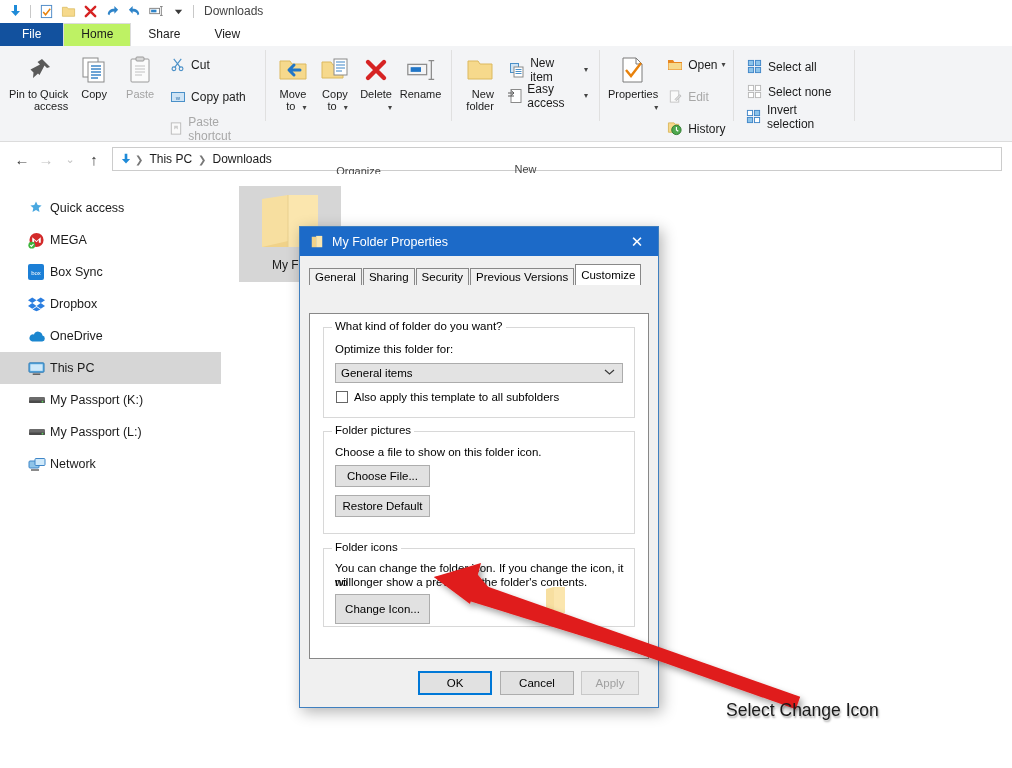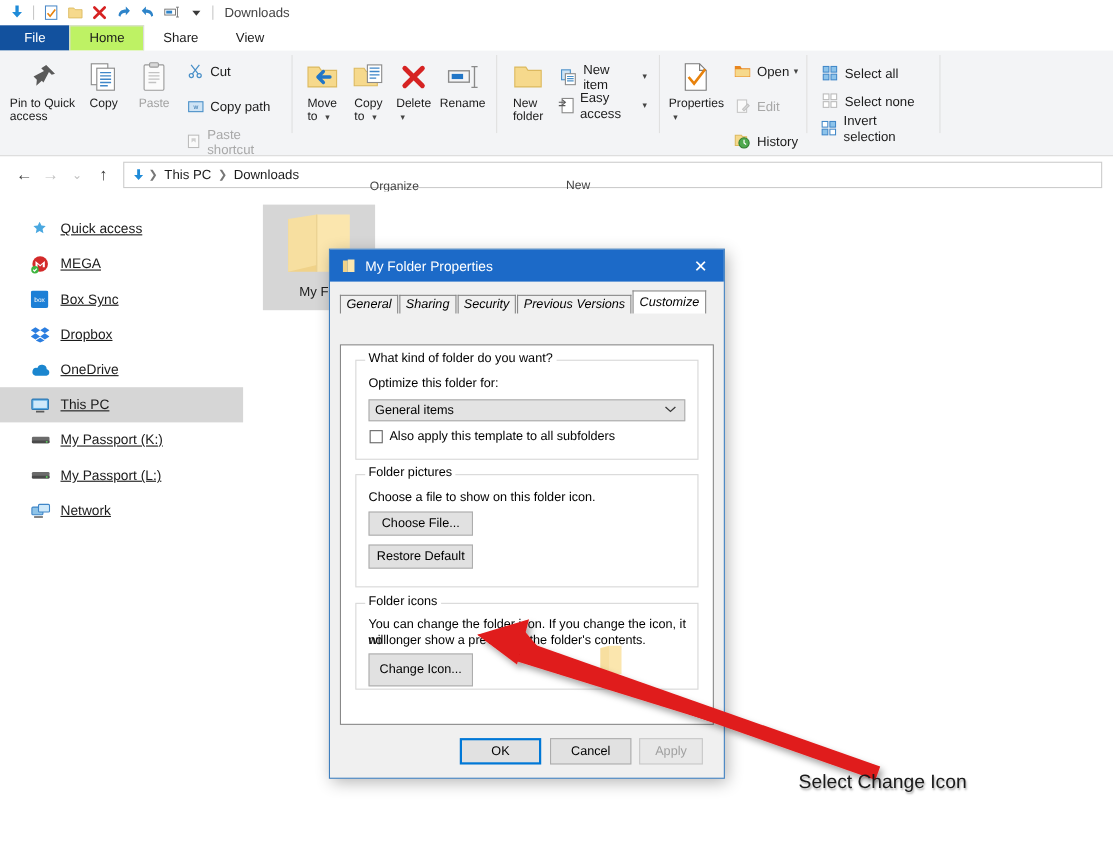--- a/index.html
+++ b/index.html
@@ -25,21 +25,21 @@
   .tab.active{background:#bef264;border:1px solid #dcdcdc;border-bottom:none;box-sizing:border-box;line-height:21px;}
 
   
   .ribbon{height:95px;background:#f3f4f6;border-bottom:1px solid #dcdcdc;display:flex;position:relative;}
   .rgroup{display:flex;flex-direction:column;justify-content:space-between;height:95px;position:relative;}
   .rgroup .gitems{display:flex;align-items:flex-start;padding:4px 6px 0 6px;flex:1;}
   .gcaption{text-align:center;font-size:11px;color:#444;padding-bottom:3px;margin-top:48px;}
   .gdiv{width:1px;background:#e0e0e0;margin:4px 0 20px 0;}
   .bigbtn{width:58px;display:flex;flex-direction:column;align-items:center;padding:3px 2px;cursor:default;}
   .bigbtn .ico{height:34px;display:flex;align-items:center;justify-content:center;}
-  .bigbtn .lbl{font-size:11px;text-align:left;line-height:12px;color:#1b1b1b;margin-top:1px;}
+  .bigbtn .lbl{font-size:11px;text-align:right;line-height:12px;color:#1b1b1b;margin-top:1px;}
   .bigbtn.dim .lbl{color:#a3a3a3;}
   .smallcol{display:flex;flex-direction:column;padding-top:4px;gap:11px;}
   .smallbtn{display:flex;align-items:center;height:21px;padding:0 5px;cursor:default;}
   .smallbtn .ico{width:19px;height:17px;display:flex;align-items:center;justify-content:center;}
   .smallbtn .lbl{font-size:12px;margin-left:4px;color:#1b1b1b;}
   .smallbtn.dim .lbl{color:#a8a8a8;}
   .caret{font-size:8px;color:#444;margin-left:4px;}
 
   
   .addrbar{height:34px;display:flex;align-items:center;padding-left:10px;background:#fff;}
@@ -48,39 +48,39 @@
   .crumbbox{flex:1;height:22px;margin-left:6px;margin-right:10px;border:1px solid #ccc;background:#fff;display:flex;align-items:center;padding:0 6px;}
   .crumb{font-size:12px;color:#1b1b1b;padding:0 4px;}
   .crumbsep{color:#777;font-size:10px;padding:0 2px;}
 
   
   .main{position:absolute;top:174px;left:0;right:0;bottom:0;display:flex;background:#fff;}
   .navpane{width:221px;padding-top:18px;}
   .navitem{height:32px;display:flex;align-items:center;padding-left:28px;font-size:12.5px;color:#1b1b1b;}
   .navitem.sel{background:#d6d6d6;}
   .navitem .nico{width:22px;display:flex;align-items:center;justify-content:flex-start;}
-  .navitem .nlbl{margin-left:5px;text-decoration:underline;}
+  .navitem .nlbl{}
 
   .content{flex:1;position:relative;}
   .fileitem{position:absolute;left:18px;top:12px;width:102px;height:96px;display:flex;flex-direction:column;align-items:center;background:#d6d6d6;}
   .fileitem .flabel{font-size:12px;color:#1b1b1b;margin-top:2px;}
 
   
   .dialog{
     position:absolute;left:299px;top:226px;width:360px;height:482px;
     background:#f0f0f0;border:1px solid #3f7fbf;box-sizing:border-box;
     box-shadow:3px 4px 14px rgba(0,0,0,.30);
   }
   .dlg-title{height:29px;background:#1c6ac8;display:flex;align-items:center;padding-left:9px;}
   .dlg-title .dt-ico{width:16px;height:16px;display:flex;align-items:center;justify-content:center;}
   .dlg-title .dt-txt{color:#fff;font-size:12.5px;margin-left:7px;}
   .dlg-close{margin-left:auto;width:42px;height:29px;display:flex;align-items:center;justify-content:center;color:#fff;font-size:15px;}
 
   .dlg-tabs{height:20px;display:flex;align-items:flex-end;padding-left:9px;margin-top:9px;position:relative;}
-  .dtab{height:17px;line-height:16px;padding:0 5px;font-size:11.5px;background:#f0f0f0;border:1px solid #888;border-bottom:none;margin-right:1px;color:#000;box-sizing:border-box;font-style:italic;}
+  .dtab{height:17px;line-height:16px;padding:0 5px;font-size:11.5px;background:#f0f0f0;border:1px solid #888;border-bottom:none;margin-right:1px;color:#000;box-sizing:border-box;}
   .dtab.active{height:21px;line-height:20px;background:#fff;border-color:#888;position:relative;z-index:3;}
 
   .dlg-page{position:absolute;left:9px;right:9px;top:86px;bottom:48px;background:#fff;border:1px solid #888;box-sizing:border-box;}
 
   .gbox{position:absolute;border:1px solid #d8d8d8;box-sizing:border-box;}
   .gbox-legend{position:absolute;top:-8px;left:8px;background:#fff;padding:0 3px;font-size:11.5px;color:#000;}
   .gtext{position:absolute;font-size:11.5px;color:#000;line-height:14px;}
 
   .combo{position:absolute;background:#e3e3e3;border:1px solid #acacac;box-sizing:border-box;display:flex;align-items:center;padding-left:5px;font-size:11.5px;color:#000;}
   .combo .carr{margin-left:auto;margin-right:7px;font-size:9px;color:#3a3a3a;}

